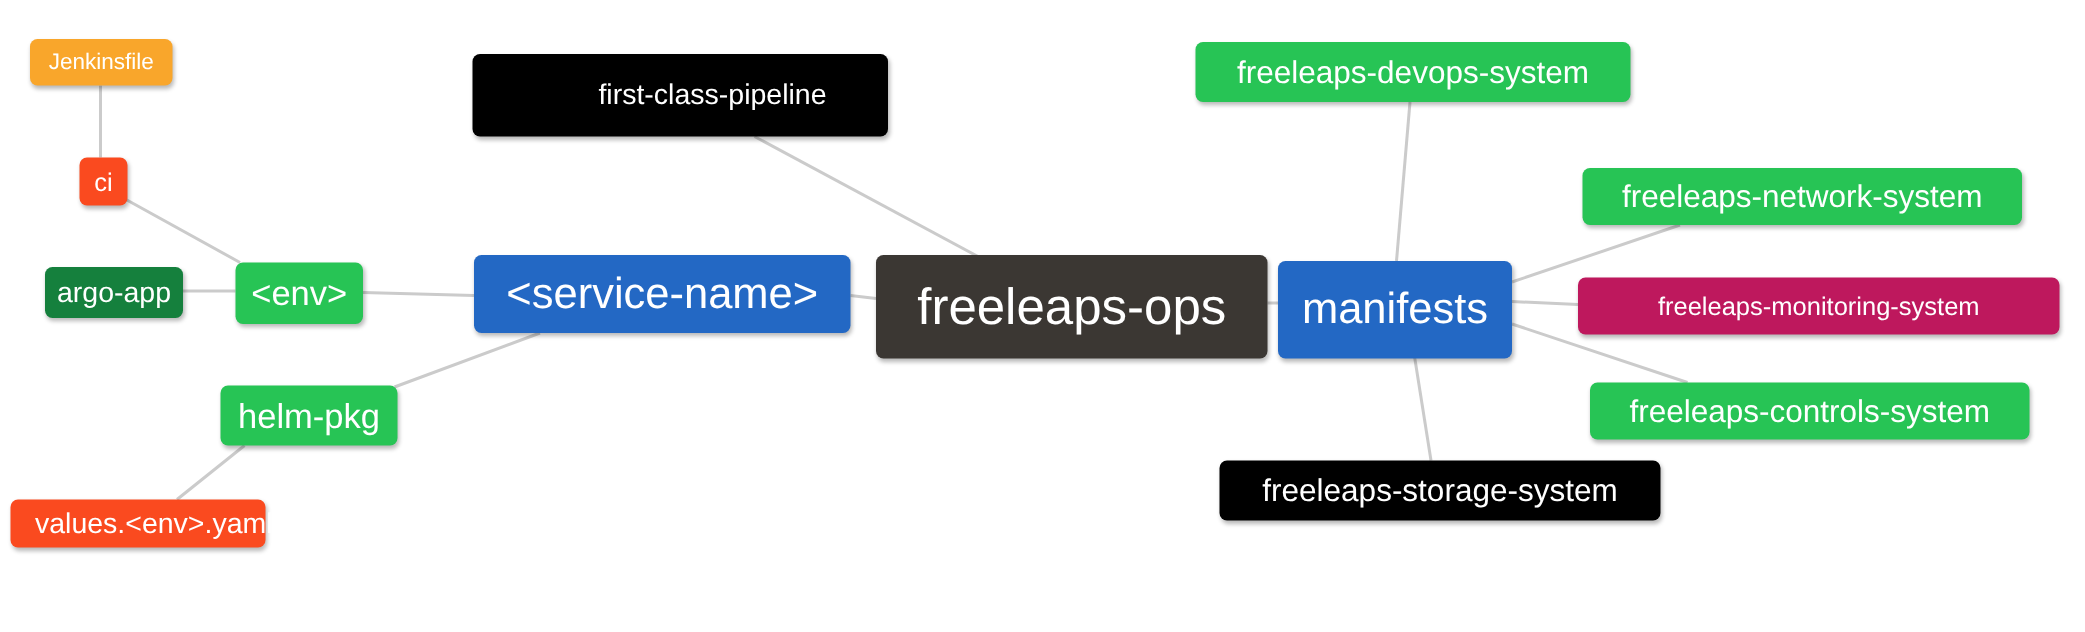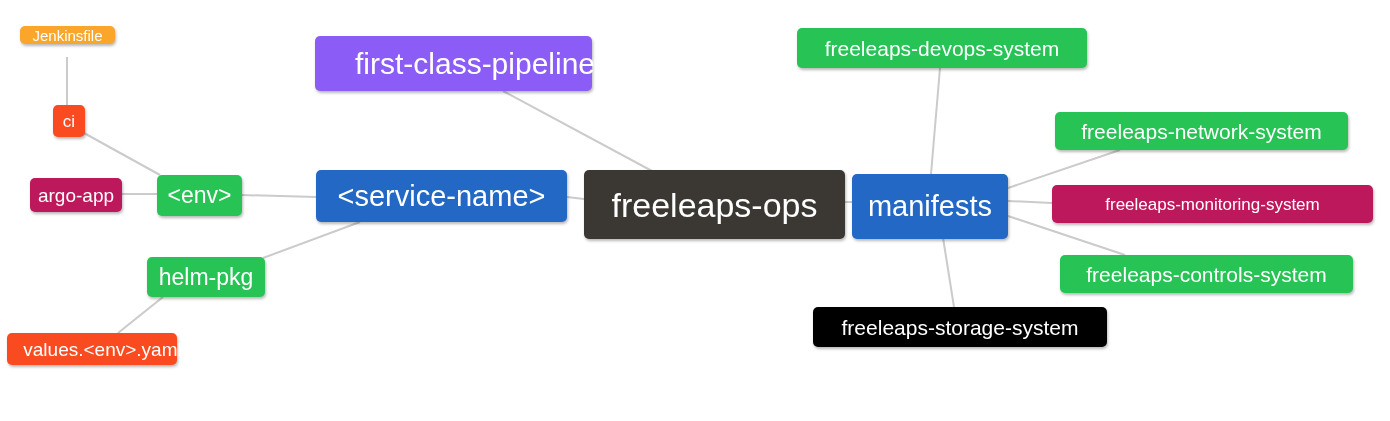--- a/index.html
+++ b/index.html
@@ -57,21 +57,21 @@
       <line x1="931" y1="174" x2="940" y2="68" stroke="#CBCBCB" stroke-width="2"></line>
       <line x1="1008" y1="188" x2="1120" y2="150" stroke="#CBCBCB" stroke-width="2"></line>
       <line x1="1008" y1="201" x2="1052" y2="203" stroke="#CBCBCB" stroke-width="2"></line>
       <line x1="1008" y1="216" x2="1125" y2="255" stroke="#CBCBCB" stroke-width="2"></line>
       <line x1="941" y1="225" x2="954" y2="307" stroke="#CBCBCB" stroke-width="2"></line>
     </svg>
   <div id="node-layer">
       <div class="mm-node" style="left: 584px; top: 170px; width: 261px; height: 69px; background: rgb(59, 55, 51); font-size: 34px; color: rgb(255, 255, 255);">
         <span>freeleaps-ops</span>
       </div>
-      <div class="mm-node" style="left: 315px; top: 36px; width: 277px; height: 55px; background: #8b5cf6; font-size: 30px; color: rgb(255, 255, 255); padding-left: 43px;">
+      <div class="mm-node" style="left: 315px; top: 36px; width: 277px; height: 55px; background: #000000; font-size: 19px; color: rgb(255, 255, 255); padding-left: 43px;">
         <span>first-class-pipeline</span>
       </div>
       <div class="mm-node" style="left: 316px; top: 170px; width: 251px; height: 52px; background: rgb(35, 104, 196); font-size: 29px; color: rgb(255, 255, 255);">
         <span>&lt;service-name&gt;</span>
       </div>
       <div class="mm-node" style="left: 852px; top: 174px; width: 156px; height: 65px; background: rgb(35, 104, 196); font-size: 29px; color: rgb(255, 255, 255);">
         <span>manifests</span>
       </div>
       <div class="mm-node" style="left: 157px; top: 175px; width: 85px; height: 41px; background: rgb(39, 196, 85); font-size: 23px; color: rgb(255, 255, 255);">
         <span>&lt;env&gt;</span>
@@ -90,23 +90,23 @@
       </div>
       <div class="mm-node" style="left: 1060px; top: 255px; width: 293px; height: 38px; background: rgb(39, 196, 85); font-size: 21px; color: rgb(255, 255, 255);">
         <span>freeleaps-controls-system</span>
       </div>
       <div class="mm-node" style="left: 813px; top: 307px; width: 294px; height: 40px; background: #000000; font-size: 21px; color: rgb(255, 255, 255);">
         <span>freeleaps-storage-system</span>
       </div>
       <div class="mm-node" style="left: 53px; top: 105px; width: 32px; height: 32px; background: rgb(250, 74, 31); font-size: 17px; color: rgb(255, 255, 255); justify-content: center;">
         <span>ci</span>
       </div>
-      <div class="mm-node" style="left: 30px; top: 178px; width: 92px; height: 34px; background: #be185d; font-size: 19px; color: rgb(255, 255, 255);">
+      <div class="mm-node" style="left: 30px; top: 178px; width: 92px; height: 34px; background: #15803d; font-size: 19px; color: rgb(255, 255, 255);">
         <span>argo-app</span>
       </div>
       <div class="mm-node" style="left: 7px; top: 333px; width: 170px; height: 32px; background: rgb(250, 74, 31); font-size: 19px; color: rgb(255, 255, 255); padding-left: 21px;">
         <span>values.&lt;env&gt;.yaml</span>
       </div>
-      <div class="mm-node" style="left: 20px; top: 26px; width: 95px; height: 18px; background: rgb(249, 166, 43); font-size: 15px; color: rgb(255, 255, 255); justify-content: center;">
+      <div class="mm-node" style="left: 20px; top: 26px; width: 95px; height: 31px; background: rgb(249, 166, 43); font-size: 15px; color: rgb(255, 255, 255); justify-content: center;">
         <span>Jenkinsfile</span>
       </div>
     </div>
 </div>
 
 </body></html>

